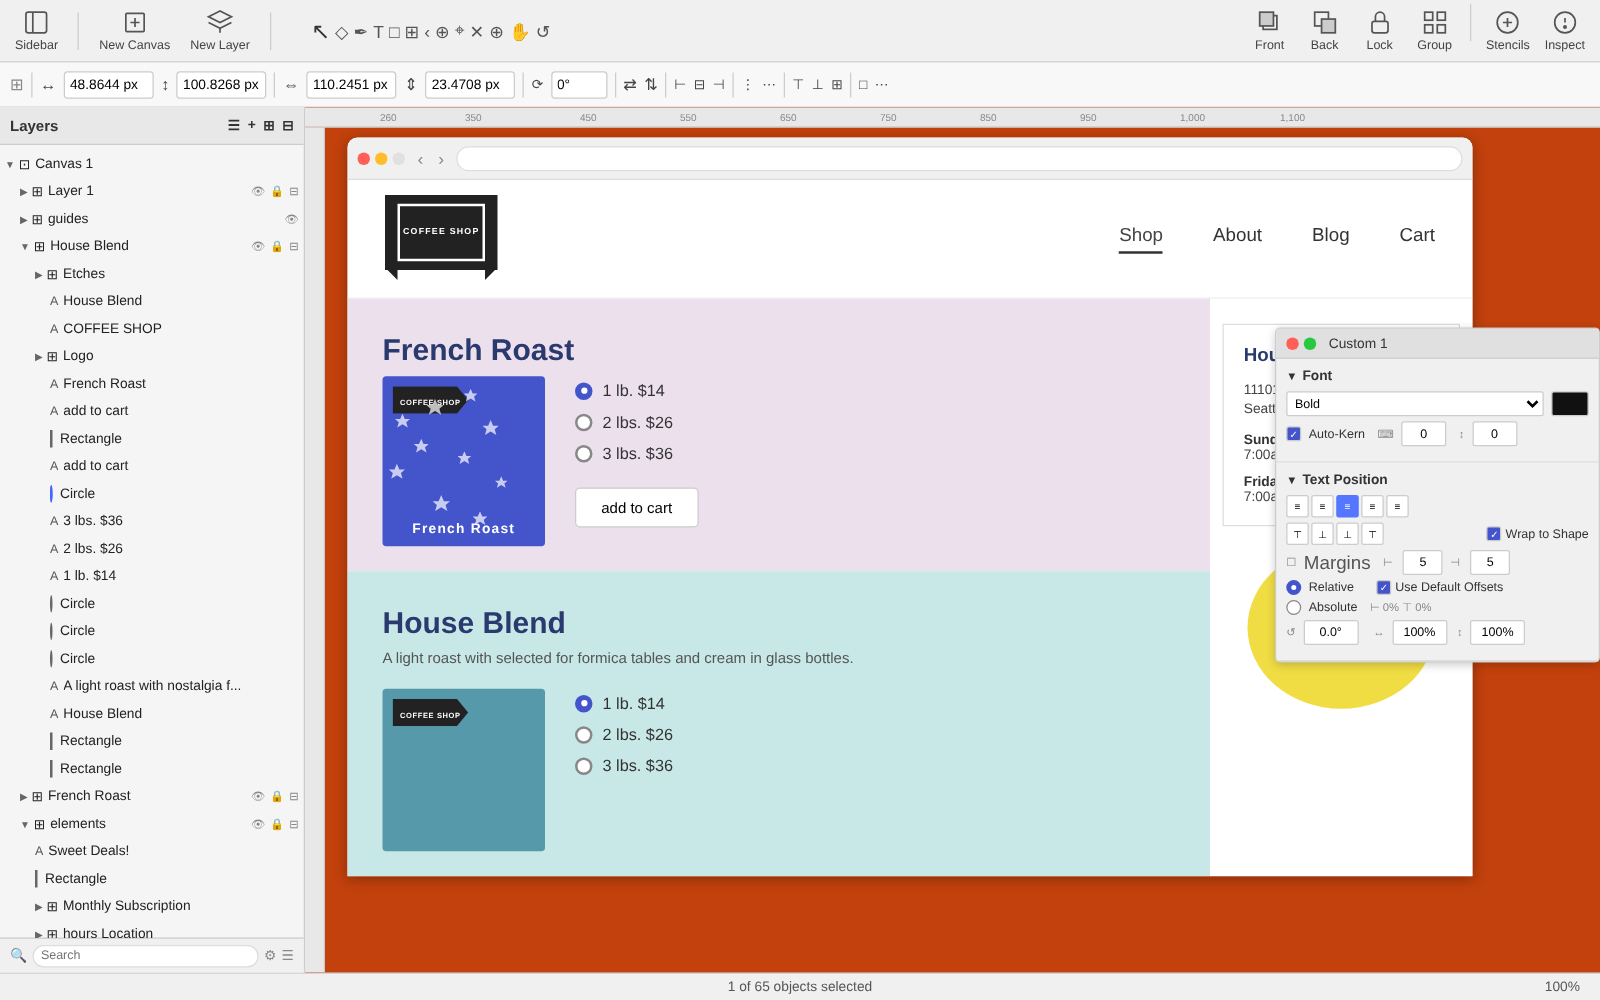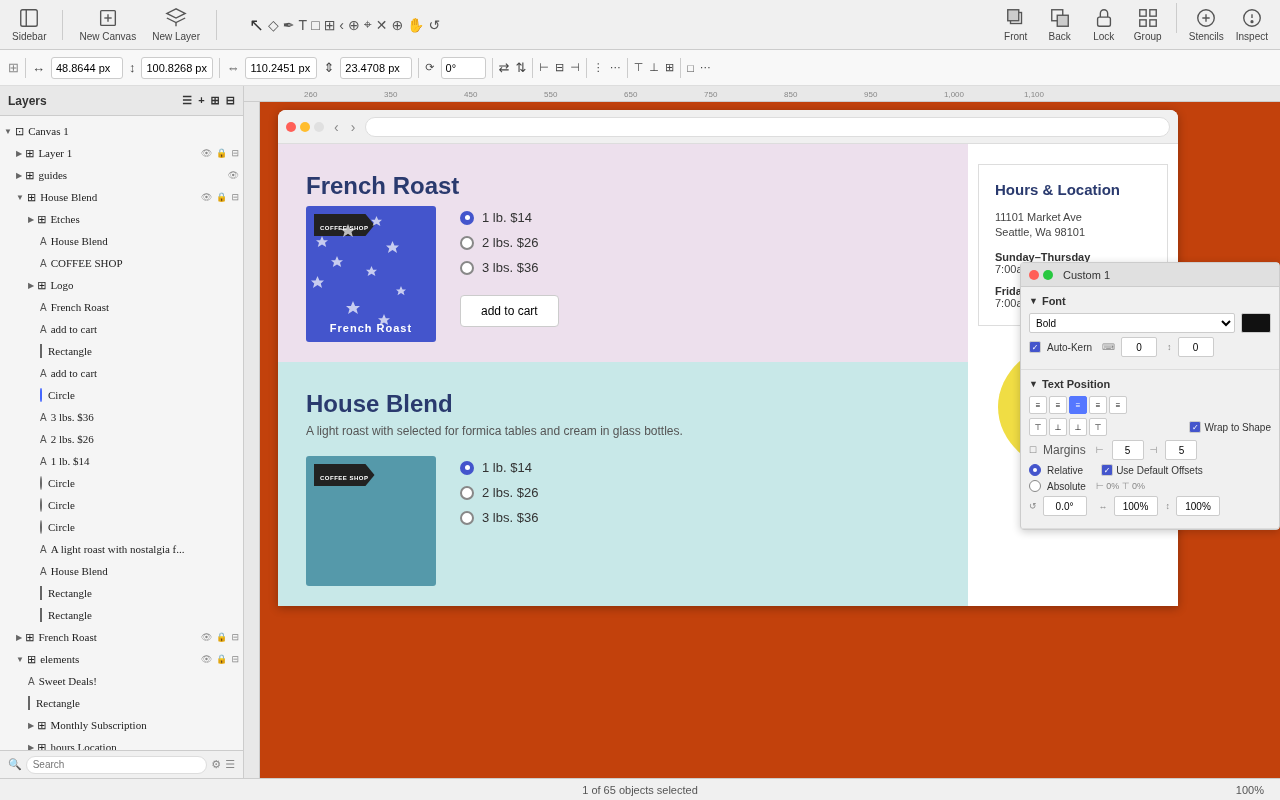--- a/index.html
+++ b/index.html
@@ -85,21 +85,21 @@
       font-size: 11px;
       color: #222;
       cursor: pointer;
       gap: 2px;
     }
     .layer-indent-1 { padding-left: 16px; }
     .layer-indent-2 { padding-left: 28px; }
     .layer-indent-3 { padding-left: 40px; }
     .layer-triangle { font-size: 8px; color: #666; margin-right: 1px; }
     .layer-eye { font-size: 9px; color: #888; margin-left: auto; }
-    .layer-name { flex: 1; overflow: hidden; text-overflow: ellipsis; white-space: nowrap; font-family: Liberation Serif, serif; }
+    .layer-name { flex: 1; overflow: hidden; text-overflow: ellipsis; white-space: nowrap; }
     .circle-icon { width: 10px; height: 10px; border-radius: 50%; border: 1.5px solid #666; flex-shrink: 0; }
     .circle-icon.blue { background: #4466ff; border-color: #4466ff; }
     .circle-icon.empty { background: transparent; border-color: #666; }
     .rect-icon { width: 10px; height: 8px; border: 1.5px solid #666; flex-shrink: 0; }
 
     
     .canvas-area {
       flex: 1;
       background: #c2410c;
       position: relative;
@@ -511,21 +511,21 @@
       <span style="font-size:11px;color:#888;cursor:pointer;">⚙</span>
       <span style="font-size:11px;color:#888;cursor:pointer;margin-left:auto;">☰</span>
     </div>
   </div>
 
   <div class="canvas-area">
 
     <div style="position:absolute;left:0;top:0;right:0;height:16px;background:#e8e8e8;border-bottom:1px solid #ccc;z-index:10;overflow:hidden;display:flex;align-items:flex-end;">
       <div style="position:relative;width:100%;height:100%;">
         <span style="font-size:8px;color:#888;position:absolute;left:60px;bottom:2px;">260</span>
-        <span style="font-size:8px;color:#888;position:absolute;left:140px;bottom:2px;">350</span>
+        <span style="font-size:8px;color:#888;position:absolute;left:128px;bottom:2px;">350</span>
         <span style="font-size:8px;color:#888;position:absolute;left:220px;bottom:2px;">450</span>
         <span style="font-size:8px;color:#888;position:absolute;left:300px;bottom:2px;">550</span>
         <span style="font-size:8px;color:#888;position:absolute;left:380px;bottom:2px;">650</span>
         <span style="font-size:8px;color:#888;position:absolute;left:460px;bottom:2px;">750</span>
         <span style="font-size:8px;color:#888;position:absolute;left:540px;bottom:2px;">850</span>
         <span style="font-size:8px;color:#888;position:absolute;left:620px;bottom:2px;">950</span>
         <span style="font-size:8px;color:#888;position:absolute;left:700px;bottom:2px;">1,000</span>
         <span style="font-size:8px;color:#888;position:absolute;left:780px;bottom:2px;">1,100</span>
       </div>
     </div>
@@ -543,20 +543,39 @@
           </div>
           <div class="browser-nav">
             <span class="browser-nav-btn">‹</span>
             <span class="browser-nav-btn">›</span>
           </div>
           <input class="browser-url" style="">
         </div>
 
         <div class="website-content">
 
+          <div class="site-nav">
+            <div style="position:relative;width:110px;height:70px;">
+              <div style="width:90px;height:60px;background:#222;display:flex;align-items:center;justify-content:center;position:relative;">
+                <div style="width:70px;height:46px;border:2px solid white;display:flex;align-items:center;justify-content:center;flex-direction:column;">
+                  <div style="font-size:7px;font-weight:bold;color:white;letter-spacing:1px;text-align:center;line-height:1.2;">
+                    <div>COFFEE SHOP</div>
+                  </div>
+                </div>
+                <div style="position:absolute;left:0;bottom:-8px;width:0;height:0;border-style:solid;border-width:0 10px 10px 0;border-color:transparent #222 transparent transparent;"></div>
+                <div style="position:absolute;right:0;bottom:-8px;width:0;height:0;border-style:solid;border-width:10px 10px 0 0;border-color:#222 transparent transparent transparent;"></div>
+              </div>
+            </div>
+            <div class="nav-links">
+              <span class="nav-link active">Shop</span>
+              <span class="nav-link">About</span>
+              <span class="nav-link">Blog</span>
+              <span class="nav-link">Cart</span>
+            </div>
+          </div>
 
           <div style="display:flex;">
 
             <div style="flex:1;display:flex;gap:0;">
 
               <div style="flex:1;">
 
                 <div style="background:#ede0ed;padding:28px 28px 20px 28px;">
                   <h2 style="font-size:24px;font-weight:bold;color:#2a3a6e;margin-bottom:6px;">French Roast</h2>
                   <div style="display:flex;gap:24px;align-items:flex-start;">
@@ -703,21 +722,21 @@
               <div class="text-align-btn">⊥</div>
               <div class="text-align-btn">⊤</div>
             </div>
             <div style="margin-left:auto;display:flex;align-items:center;gap:3px;">
               <div class="checkbox"></div>
               <span style="font-size:10px;color:#333;">Wrap to Shape</span>
             </div>
           </div>
           <div class="panel-row">
             <span style="font-size:9px;color:#888;">☐</span>
-            <span style="font-size:12px;color:#555;margin-right:4px;">Margins</span>
+            <span style="font-size:15px;color:#555;margin-right:4px;">Margins</span>
             <span style="font-size:9px;color:#888;margin-right:2px;">⊢</span>
             <input class="panel-input" value="5" style="width: 32px;">
             <span style="font-size:9px;color:#888;margin-right:2px;">⊣</span>
             <input class="panel-input" value="5" style="width: 32px;">
           </div>
           <div class="panel-row">
             <div style="width:12px;height:12px;border-radius:50%;border:1.5px solid #4455cc;background:#4455cc;display:flex;align-items:center;justify-content:center;">
               <div style="width:4px;height:4px;background:white;border-radius:50%;"></div>
             </div>
             <span style="font-size:10px;color:#333;">Relative</span>

